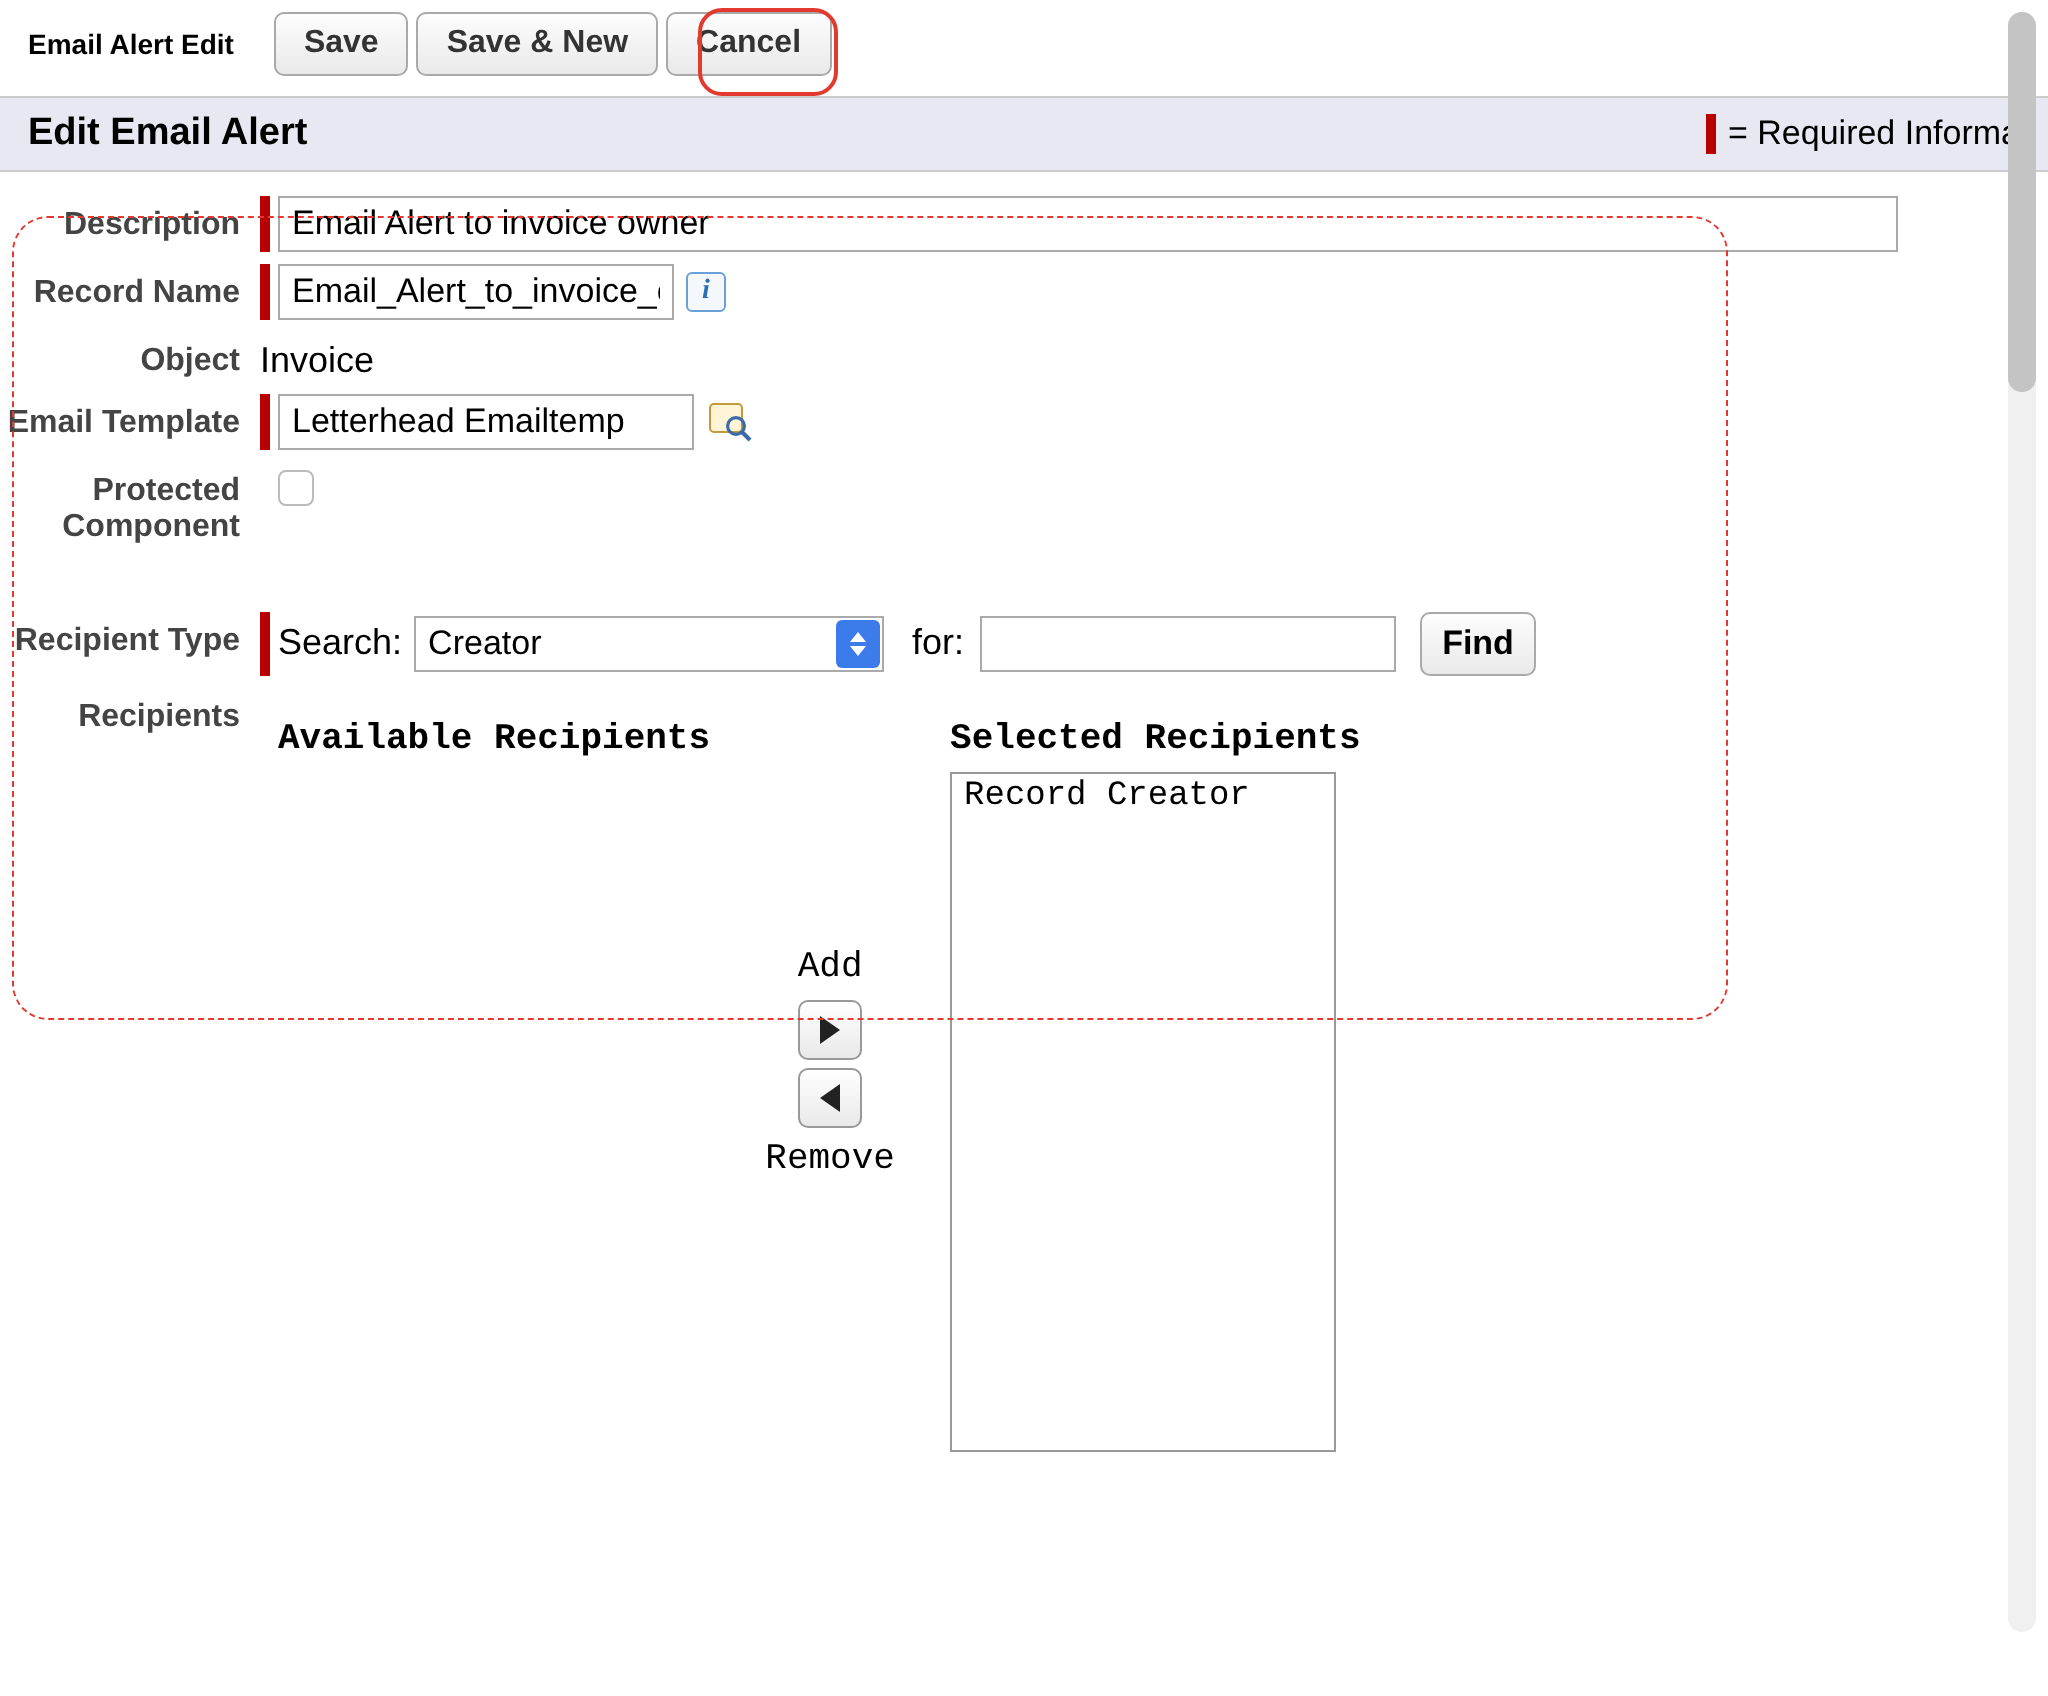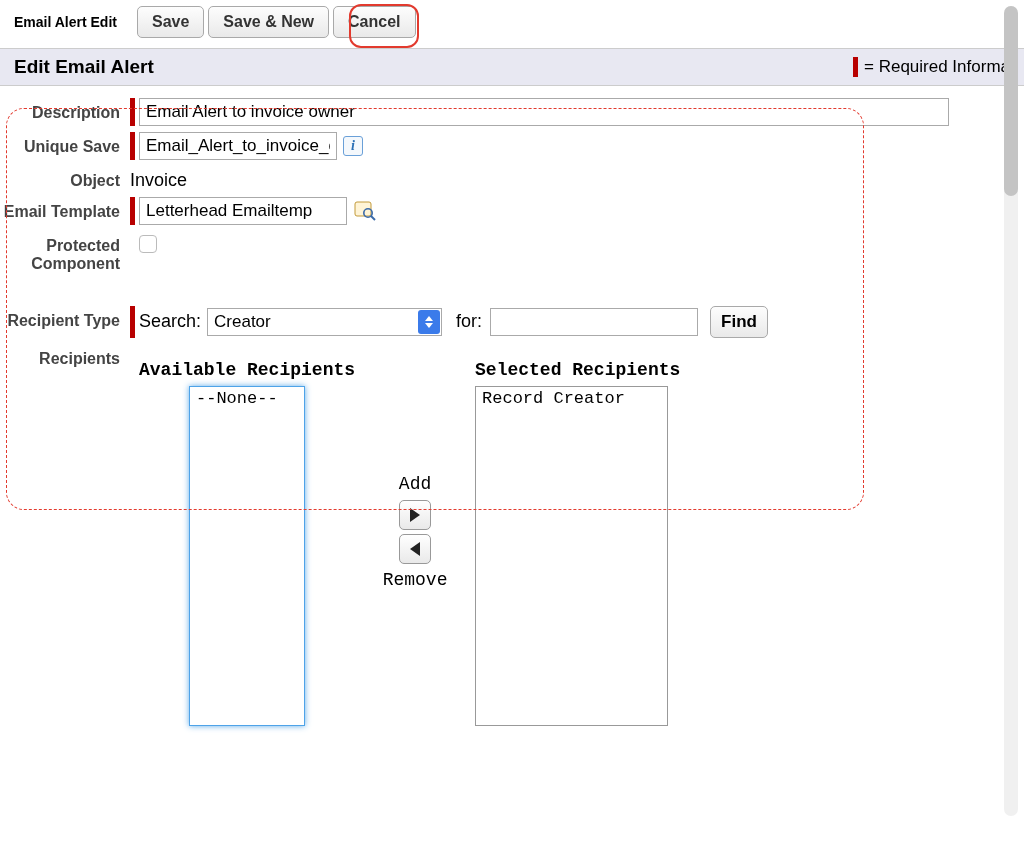--- a/index.html
+++ b/index.html
@@ -149,21 +149,21 @@
 
     <div class="row">
       <div class="label-col">Description</div>
       <div class="value-col">
         <span class="required-bar"></span>
         <input type="text" class="wide" value="Email Alert to invoice owner" style="">
       </div>
     </div>
 
     <div class="row">
-      <div class="label-col">Unique Save</div>
+      <div class="label-col">Record Name</div>
       <div class="value-col">
         <span class="required-bar"></span>
         <input type="text" class="mid" value="Email_Alert_to_invoice_o" style="">
         <span class="info-icon">i</span>
       </div>
     </div>
 
     <div class="row">
       <div class="label-col">Object</div>
       <div class="value-col">
@@ -213,23 +213,20 @@
       </div>
     </div>
 
     <div class="row" style="align-items:flex-start;">
       <div class="label-col">Recipients</div>
       <div class="value-col recipients-area" style="align-items:flex-start;">
         <span style="width:9px"></span>
 
         <div class="list-col">
           <div class="list-title">Available Recipients</div>
-          <div class="listbox available">
-            <div class="opt">--None--</div>
-          </div>
         </div>
 
         <div class="shuttle-col">
           <div class="shuttle-lbl">Add</div>
           <div class="arrow-btn">
               <span class="tri-r"></span>
             </div>
           <div class="arrow-btn">
               <span class="tri-l"></span>
             </div>

